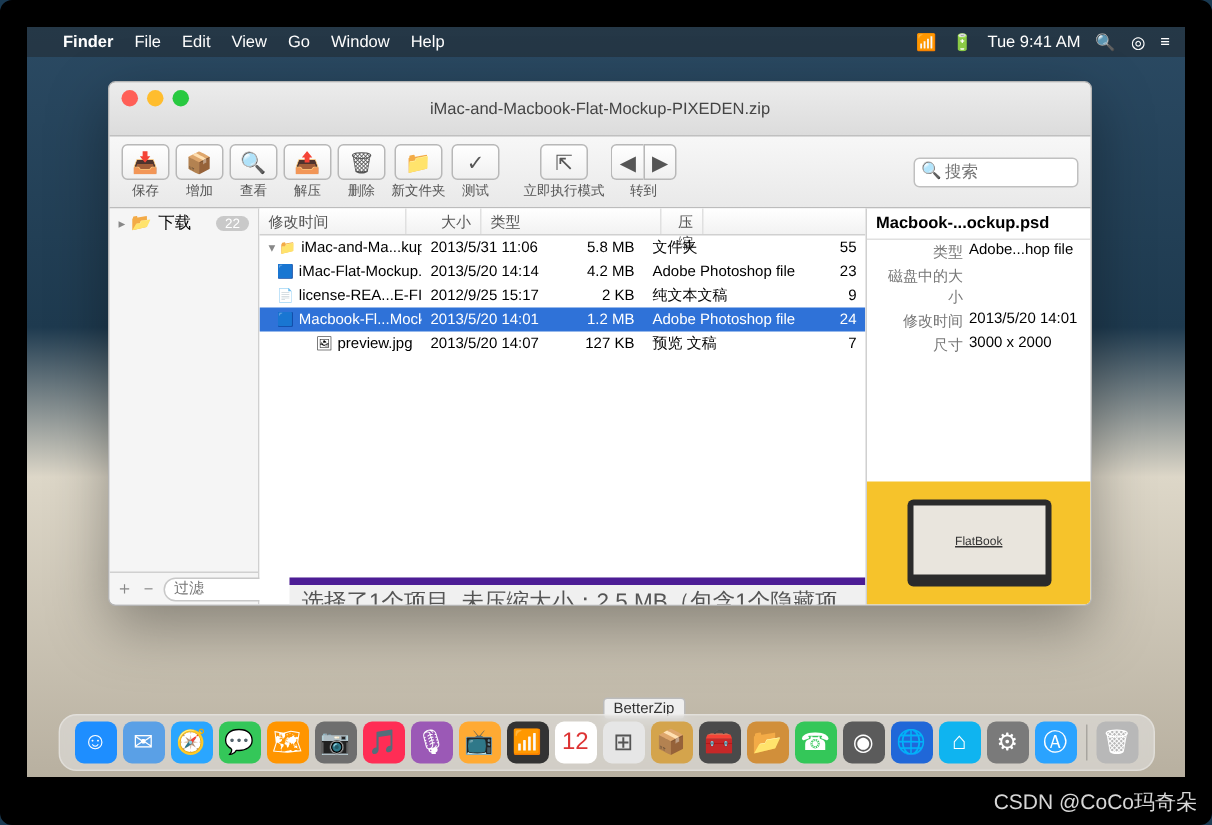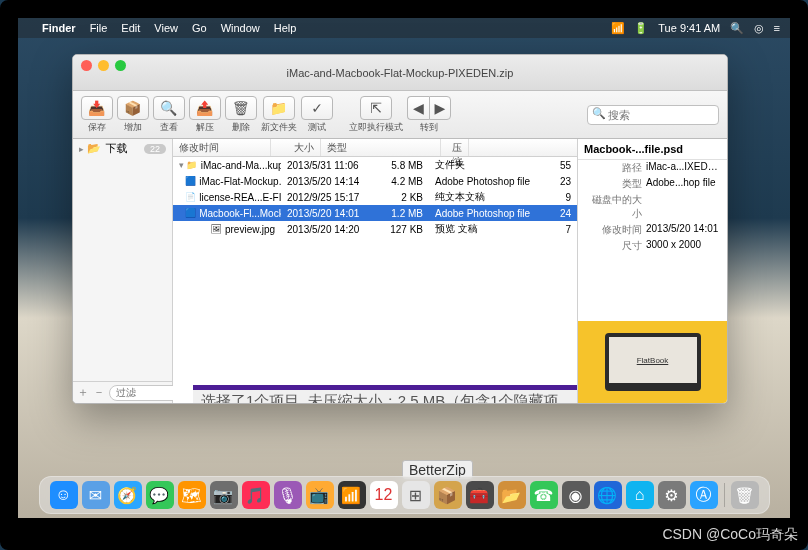--- a/index.html
+++ b/index.html
@@ -24,21 +24,21 @@
 .toolbar { height: 48px; background: linear-gradient(#f7f7f7,#e9e9e9); border-bottom: 1px solid #bcbcbc; display: flex; align-items: center; padding: 0 8px; gap: 4px; }
 .tool-group { display: flex; flex-direction: column; align-items: center; gap: 1px; }
 .tool-btn { width: 32px; height: 24px; border: 1px solid #b8b8b8; border-radius: 4px; background: linear-gradient(#fff,#f0f0f0); display: flex; align-items: center; justify-content: center; font-size: 14px; color: #555; }
 .tool-lbl { font-size: 9px; color: #555; }
 .tool-sep { width: 8px; }
 .seg { display: flex; }
 .seg .tool-btn { border-radius: 0; width: 22px; }
 .seg .tool-btn:first-child { border-radius: 4px 0 0 4px; border-right: none; }
 .seg .tool-btn:last-child { border-radius: 0 4px 4px 0; }
 .search-wrap { margin-left: auto; display: flex; align-items: center; }
-.search-input { width: 132px; height: 20px; border: 1px solid #c0c0c0; border-radius: 4px; font-size: 11px; padding: 0 6px 0 20px; background: #fff; }
+.search-input { width: 110px; height: 20px; border: 1px solid #c0c0c0; border-radius: 4px; font-size: 11px; padding: 0 6px 0 20px; background: #fff; }
 .search-wrap { position: relative; }
 .search-wrap::before { content: "🔍"; position: absolute; left: 5px; top: 2px; font-size: 11px; color: #888; }
 
 .body { flex: 1; display: flex; min-height: 0; }
 .sidebar { width: 100px; background: #f5f5f5; border-right: 1px solid #d0d0d0; display: flex; flex-direction: column; font-size: 11px; }
 .side-row { display: flex; align-items: center; padding: 2px 6px; gap: 4px; }
 .side-row .tri { color: #888; font-size: 9px; }
 .side-row .ico { width: 14px; text-align: center; }
 .side-badge { margin-left: auto; background: #c9c9c9; color: #fff; border-radius: 8px; padding: 0 6px; font-size: 9px; }
 .side-bottom { margin-top: auto; border-top: 1px solid #d0d0d0; display: flex; align-items: center; padding: 2px 4px; gap: 4px; }
@@ -74,21 +74,21 @@
 .insp-row .k { width: 58px; text-align: right; color: #777; }
 .insp-row .v { flex: 1; overflow: hidden; text-overflow: ellipsis; white-space: nowrap; }
 .insp-preview { margin-top: auto; background: #f6c32b; padding: 12px 0; display: flex; justify-content: center; }
 .insp-preview .laptop { width: 96px; height: 58px; background: #2b2b2b; border-radius: 4px; position: relative; }
 .insp-preview .screen { position: absolute; inset: 4px 4px 8px 4px; background: #e9e5dd; display: flex; align-items: center; justify-content: center; font-size: 8px; color: #333; text-decoration: underline; }
 
 .dock-wrap { position: absolute; bottom: 4px; left: 0; right: 0; display: flex; justify-content: center; }
 .dock { background: rgba(230,230,230,0.55); border-radius: 12px; padding: 4px 10px; display: flex; gap: 4px; backdrop-filter: blur(4px); border: 1px solid rgba(255,255,255,0.3); }
 .dock .app { width: 28px; height: 28px; border-radius: 6px; display: flex; align-items: center; justify-content: center; font-size: 16px; color: #fff; }
 .dock .divider { width: 1px; background: rgba(0,0,0,0.2); margin: 2px 2px; }
-.tooltip { position: absolute; bottom: 38px; left: 50%; transform: translateX(-2px); background: #efefef; border: 1px solid #bbb; border-radius: 3px; font-size: 14px; padding: 1px 6px; color: #333; }
+.tooltip { position: absolute; bottom: 38px; left: 50%; transform: translateX(-2px); background: #efefef; border: 1px solid #bbb; border-radius: 3px; font-size: 10px; padding: 1px 6px; color: #333; }
 
 .watermark { position: absolute; right: 10px; bottom: 6px; color: #d6d6d6; font-size: 14px; font-family: Arial; }
 </style>
 </head>
 <body>
 
 <div class="laptop-frame"></div>
 <div class="desktop">
 
   <div class="menubar">
@@ -237,36 +237,32 @@
               <div class="cell type">Adobe Photoshop file</div>
               <div class="cell comp">24</div>
             </div>
             <div class="row">
               <div class="cell name">
                 <span class="indent"></span>
                 <span class="indent"></span>
                 <span class="fileico">🖼</span>
                 <span>preview.jpg</span>
               </div>
-              <div class="cell date">2013/5/20 14:20</div>
+              <div class="cell date">2013/5/20 14:07</div>
               <div class="cell size">127 KB</div>
               <div class="cell type">预览 文稿</div>
               <div class="cell comp">7</div>
             </div>
           </div>
         <div class="statusbar">选择了1个项目, 未压缩大小：2.5 MB（包含1个隐藏项目）</div>
       </div>
 
       <div class="inspector">
-        <div class="insp-title">Macbook-...file.psd</div>
+        <div class="insp-title">Macbook-...ockup.psd</div>
         <div id="insp-rows">
-            <div class="insp-row">
-              <div class="k">路径</div>
-              <div class="v">iMac-a...IXEDEN</div>
-            </div>
             <div class="insp-row">
               <div class="k">类型</div>
               <div class="v">Adobe...hop file</div>
             </div>
             <div class="insp-row">
               <div class="k">磁盘中的大小</div>
             </div>
             <div class="insp-row">
               <div class="k">修改时间</div>
               <div class="v">2013/5/20 14:01</div>

